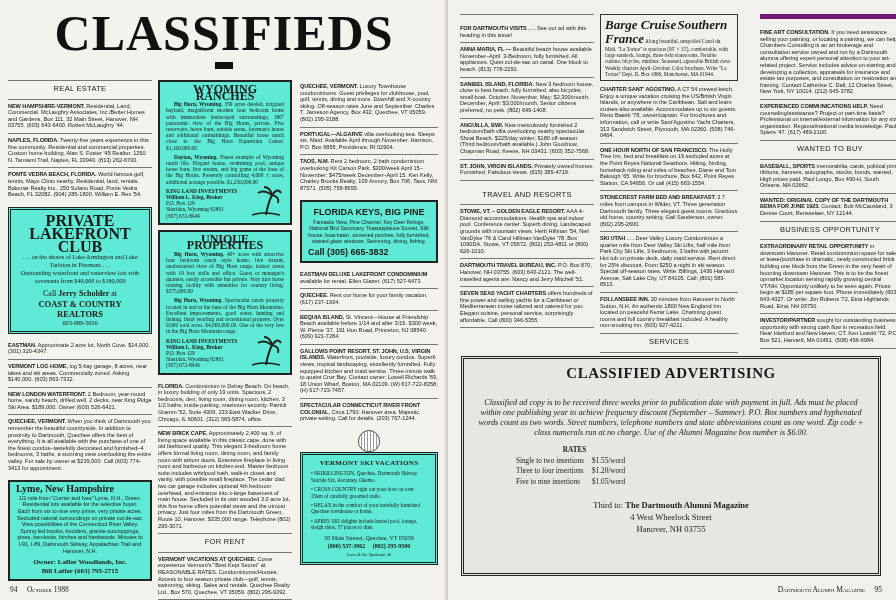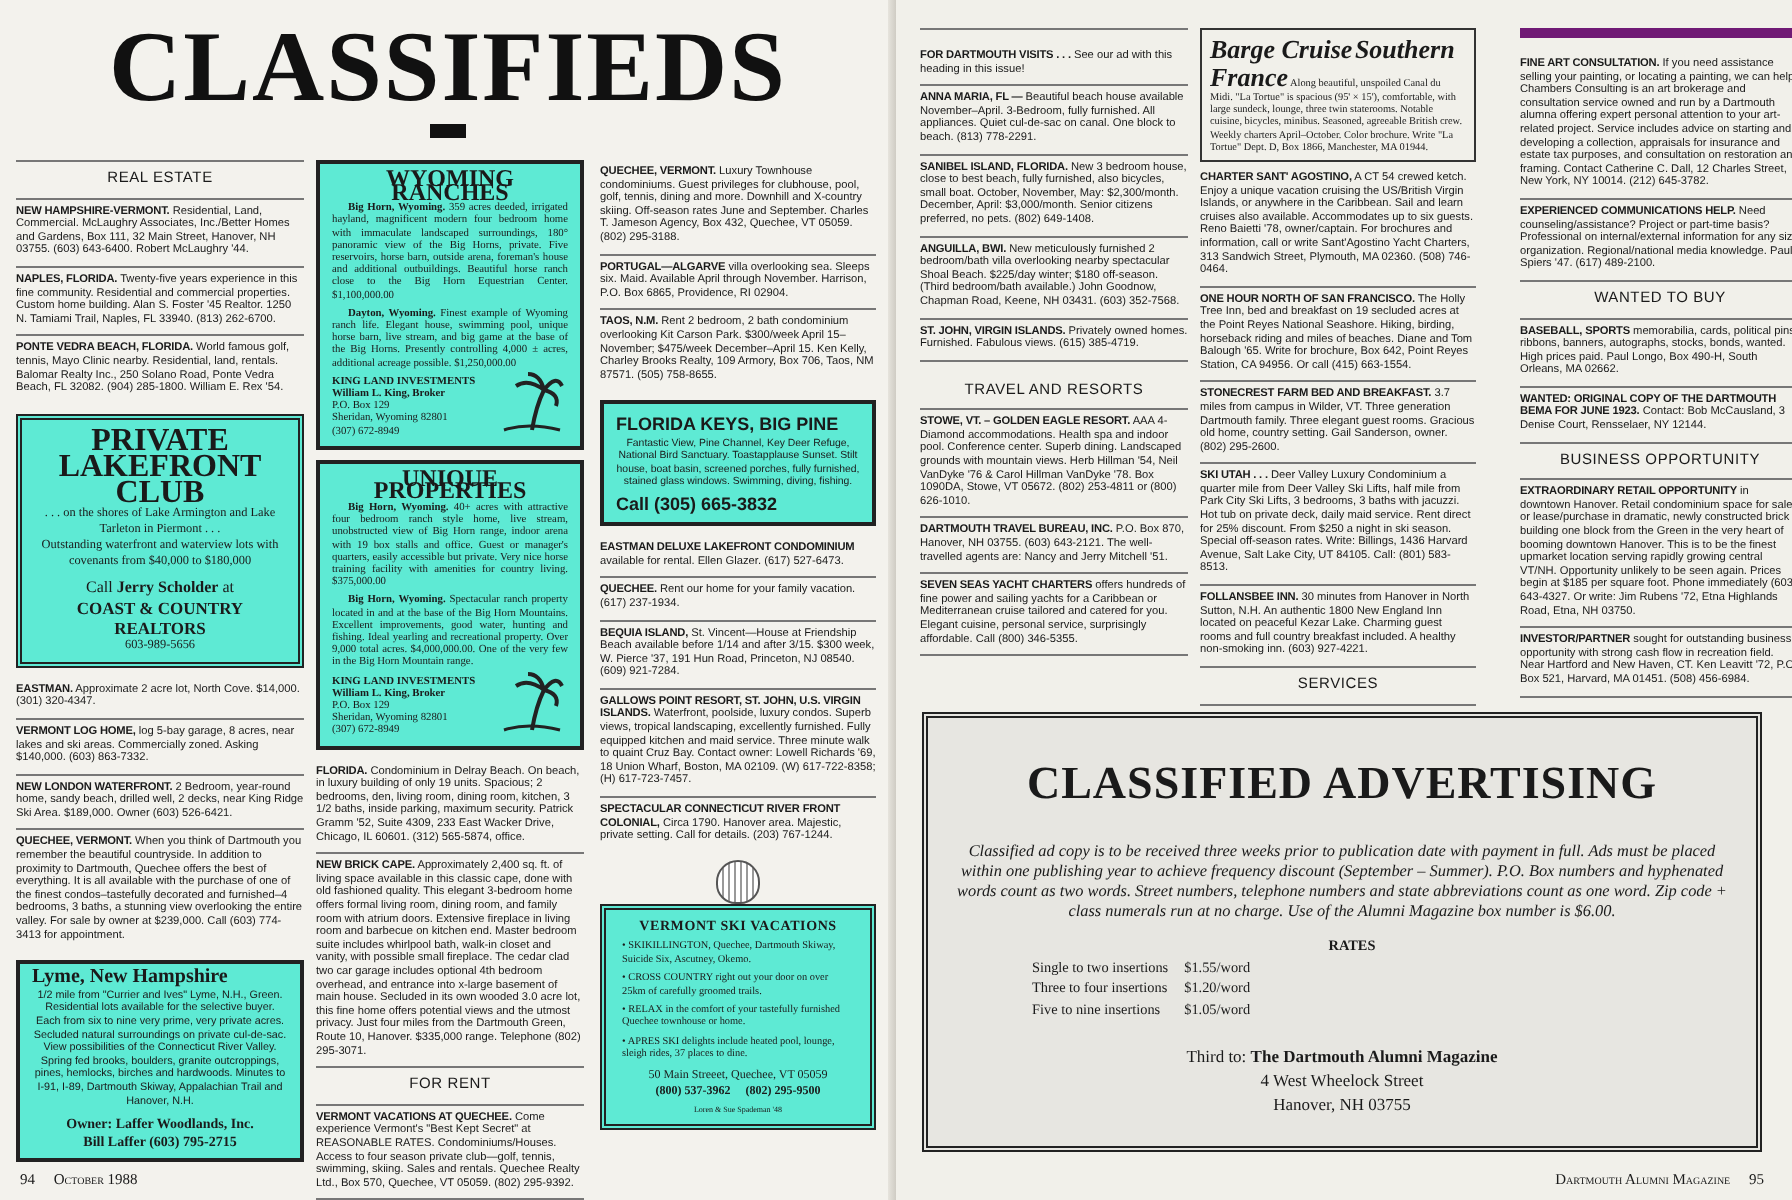--- a/index.html
+++ b/index.html
@@ -23,38 +23,38 @@
   .ranch .broker { font-family: "Liberation Serif", serif; font-size: 5.4px; line-height: 6.2px; }
   .palm { position: absolute; right: 8px; bottom: 6px; width: 34px; height: 32px; }
   .lake { text-align: center; font-family: "Liberation Serif", serif; }
   .lake .t { font-size: 16px; font-weight: bold; line-height: 13px; }
   .lake .s { font-size: 6.2px; line-height: 8px; }
   .lake .call { font-size: 8px; line-height: 10px; margin-top: 4px; }
   .lake .big { font-size: 8.5px; font-weight: bold; line-height: 10px; }
   .lyme h2 { font-family: "Liberation Serif", serif; font-size: 10px; text-align: left; margin-bottom: 2px; }
   .lyme p { font-size: 5.4px; line-height: 6.6px; text-align: center; }
   .lyme .own { font-family: "Liberation Serif", serif; font-weight: bold; font-size: 7px; line-height: 8.5px; text-align: center; margin-top: 4px; }
-  .fk h2 { font-size: 9px; font-weight: bold; margin: 3px 0; }
+  .fk h2 { font-size: 9px; font-weight: bold; text-align: center; margin: 3px 0; }
   .fk p { font-size: 5.2px; line-height: 6.4px; text-align: center; }
   .fk .ph { font-size: 9px; font-weight: bold; margin: 4px 0 2px; }
   .carefree { text-align: center; font-family: "Liberation Serif", serif; padding: 2px 8px 4px; }
   .carefree .logo { font-size: 17px; line-height: 20px; border-bottom: 1px solid #333; margin: 0 -8px 3px; padding-bottom: 2px; }
   .carefree .h { font-weight: bold; font-size: 7px; margin: 3px 0 4px; letter-spacing: .3px; }
   .carefree p { text-align: left; font-size: 5.2px; line-height: 6.4px; margin-bottom: 3px; }
   .carefree .ad { font-size: 6px; margin-top: 4px; }
   .carefree .ph { font-size: 6px; font-weight: bold; margin-top: 2px; }
   .carefree .sm { font-size: 4px; margin-top: 2px; }
   .balloon { width: 22px; height: 22px; margin: 0 auto; border-radius: 50% 50% 45% 45%; border: 1px solid #555; background: repeating-linear-gradient(90deg, #fff 0 2px, #999 2px 3px); }
   .barge { font-family: "Liberation Serif", serif; border: 1px solid #333; padding: 3px 4px; font-size: 5.2px; line-height: 6.2px; margin-bottom: 2px; }
   .barge .bt { font-style: italic; font-weight: bold; font-size: 13px; line-height: 14px; }
   .footer { position: absolute; bottom: 6px; font-family: "Liberation Serif", serif; font-size: 7.5px; }
   .ca-box { position: absolute; left: 461px; top: 356px; width: 420px; height: 220px; border: 3px double #222; background: #e7e6e1; padding: 4px 12px; font-family: "Liberation Serif", serif; text-align: center; }
-  .ca-box h2 { font-size: 23px; font-weight: bold; letter-spacing: .5px; margin-top: 16px; }
+  .ca-box h2 { font-size: 15px; font-weight: bold; letter-spacing: .5px; margin-top: 2px; }
   .ca-box .body { font-size: 8.2px; line-height: 10px; margin-top: 16px; font-style: italic; }
-  .rates { display: flex; justify-content: space-between; margin-top: 7px; font-size: 7.2px; line-height: 10.5px; text-align: left; padding: 0 30px 0 40px; flex-direction: column; }
+  .rates { display: flex; justify-content: space-between; margin-top: 7px; font-size: 7.2px; line-height: 10.5px; text-align: left; padding: 0 30px 0 40px; }
   .rates .hd { font-weight: bold; text-align: center; }
   .rates table { border-collapse: collapse; }
   .rates td { padding: 0 8px 0 0; white-space: nowrap; }
   .send { margin-top: 12px; font-size: 8.5px; line-height: 12px; }
   .send b { font-weight: bold; }
 </style>
 </head>
 <body>
 
 <div class="page left">

